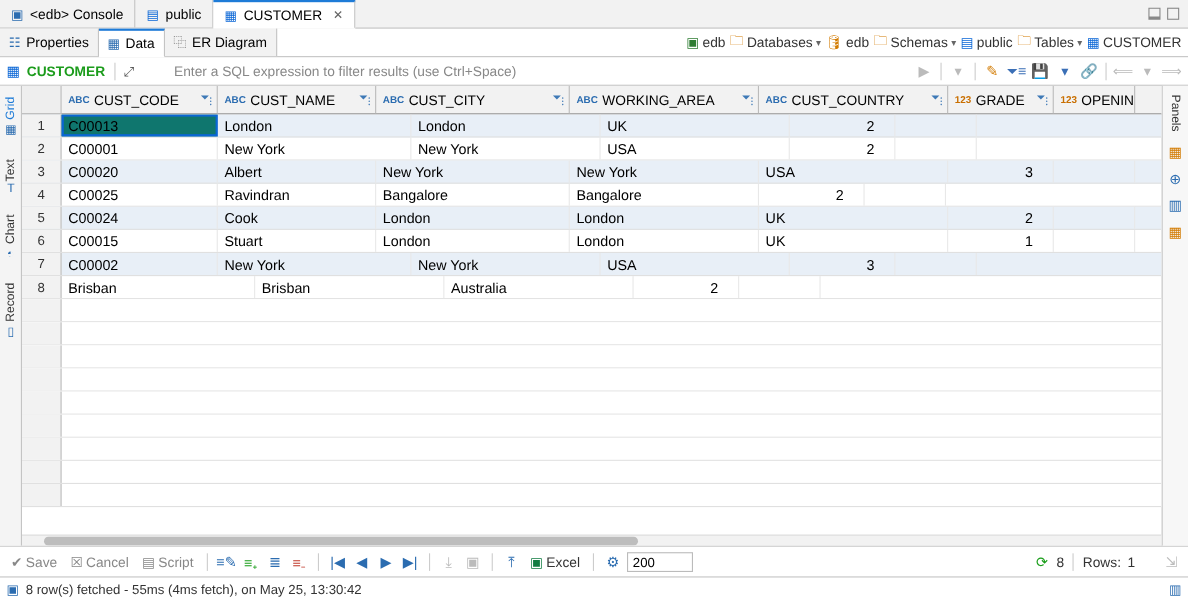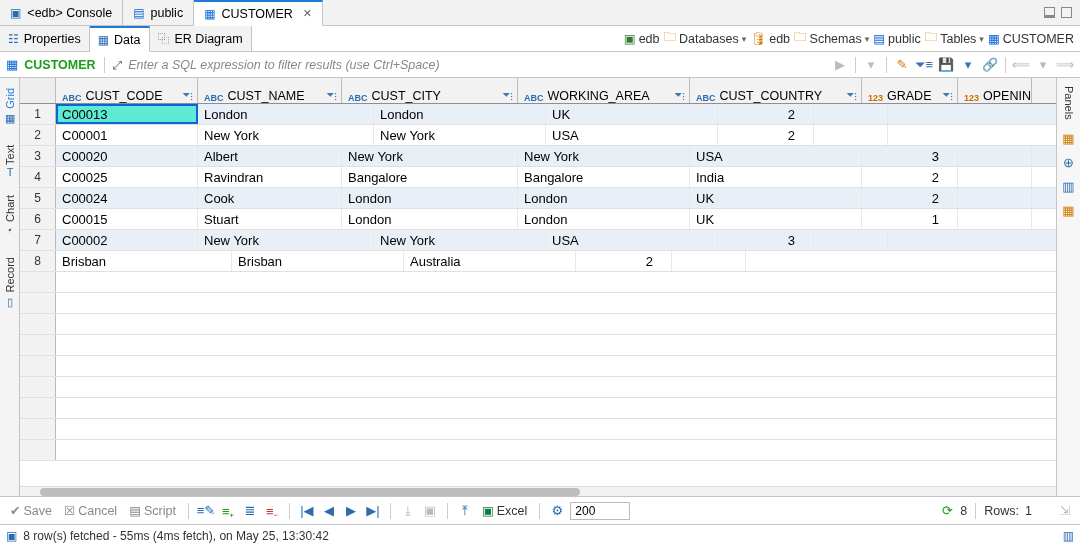--- a/index.html
+++ b/index.html
@@ -18,52 +18,52 @@
   .subtabs-row { height: 26px; display: flex; align-items: stretch; border-bottom: 1px solid #c4c4c4; }
   .subtab { display: flex; align-items: center; gap: 5px; padding: 0 8px; font-size: 12.5px; border-right: 1px solid #c4c4c4; }
   .subtab.active { background: #fff; border-top: 2px solid #1e7bd7; border-bottom: 1px solid #fff; margin-bottom:-1px; }
   .subtab:not(.active) { background: #f2f2f2; }
   .breadcrumb { margin-left: auto; display: flex; align-items: center; gap: 4px; padding-right: 6px; font-size: 12.5px; color: #333; }
   .breadcrumb .crumb { display:flex; align-items:center; gap:3px; }
   .bc-caret { font-size: 9px; color: #666; }
 
   
   .filter-bar { height: 26px; display: flex; align-items: center; gap: 6px; border-bottom: 1px solid #c4c4c4; padding: 0 6px; font-size: 12.5px; }
-  .sql-filter { flex: 1; font-style: italic; color: #888; }
+  .sql-filter { flex: 1; color: #888; margin-left: 30px; }
   .filter-actions { display:flex; align-items:center; gap:4px; }
   .filter-actions .ico { width:18px; height:18px; display:flex; align-items:center; justify-content:center; color:#3b6fb6; font-size:13px; }
   .filter-actions .ico.disabled { color:#bbb; }
   .filter-sep { width:1px; height:16px; background:#ccc; margin:0 2px; }
 
   
   .body-row { display:flex; height: calc(100% - 26px - 26px - 26px - 28px - 22px); position:relative; }
   .left-rail { width:20px; background:#f4f4f4; border-right:1px solid #c4c4c4; display:flex; flex-direction:column; align-items:center; padding-top:4px; gap:8px; }
   .rail-tab { writing-mode: vertical-rl; transform: rotate(180deg); font-size:11px; color:#333; padding:6px 0; display:flex; align-items:center; gap:3px; }
   .rail-tab .ri { transform: rotate(90deg); display:inline-block; font-size:11px; }
   .rail-tab.active { color:#1e7bd7; font-weight:500; }
   .right-rail { width:24px; background:#f7f7f7; border-left:1px solid #c4c4c4; display:flex; flex-direction:column; align-items:center; padding-top:4px; gap:6px; }
   .right-rail .rail-tab2 { writing-mode: vertical-rl; font-size:11px; color:#333; padding:4px 0; }
   .rail-icon { width:18px;height:18px; display:flex; align-items:center; justify-content:center; font-size:13px; }
 
   
   .grid-wrap { flex:1; overflow:hidden; position:relative; display:flex; flex-direction:column; }
   .grid-header { display:flex; height:26px; background:#f2f2f2; border-bottom:1px solid #8f8f8f; }
   .grid-header .rownum-h { width:36px; border-right:1px solid #bbb; background:#eee; }
-  .col-h { display:flex; align-items:flex-end; gap:4px; padding:0 6px; border-right:1px solid #bbb; font-size:12.5px; position:relative; }
+  .col-h { display:flex; align-items:center; gap:4px; padding:0 6px; border-right:1px solid #bbb; font-size:12.5px; position:relative; }
   .col-h .type-ico { font-size:9px; color:#2b6cb0; font-weight:700; }
   .col-h .type-ico.num { color:#c96f00; }
   .col-h .funnel { position:absolute; right:4px; display:flex; gap:0; font-size:10px; color:#2b6cb0; }
   .col-h .funnel span { opacity:.9; }
 
   .grid-body { flex:1; overflow:hidden; font-size:13px; }
   .grid-row { display:flex; height:21px; border-bottom:1px solid #e0e0e0; }
   .grid-row.striped { background:#e8eff7; }
   .grid-row .rownum { width:36px; text-align:center; font-size:12px; color:#333; background:#f2f2f2; border-right:1px solid #bbb; line-height:21px; }
   .cell { padding:0 6px; line-height:21px; border-right:1px solid #e8e8e8; overflow:hidden; white-space:nowrap; }
-  .cell.selected { outline:2px solid #0a66d6; outline-offset:-2px; background:#5eead4; }
+  .cell.selected { outline:2px solid #0a66d6; outline-offset:-2px; background:#0f766e; }
   .cell.num { text-align:right; padding-right:18px; }
 
   
   .grid-row.empty { background:#fff; }
   .grid-row.empty .rownum { background:#f2f2f2; }
 
   
   .hscroll { height:10px; background:#f2f2f2; border-top:1px solid #ddd; position:relative; }
   .hscroll .thumb { position:absolute; left:20px; top:1px; height:8px; width:540px; background:#bdbdbd; border-radius:4px; }
 
@@ -292,21 +292,20 @@
         <div class="cell w-country">USA</div>
         <div class="cell w-grade num">3</div>
         <div class="cell w-open"></div>
       </div>
       <div class="grid-row">
         <div class="rownum">4</div>
         <div class="cell w-code">C00025</div>
         <div class="cell w-name">Ravindran</div>
         <div class="cell w-city">Bangalore</div>
         <div class="cell w-area">Bangalore</div>
-        <div class="cell w-country">India</div>
         <div class="cell w-grade num">2</div>
         <div class="cell w-open"></div>
       </div>
       <div class="grid-row striped">
         <div class="rownum">5</div>
         <div class="cell w-code">C00024</div>
         <div class="cell w-name">Cook</div>
         <div class="cell w-city">London</div>
         <div class="cell w-area">London</div>
         <div class="cell w-country">UK</div>

